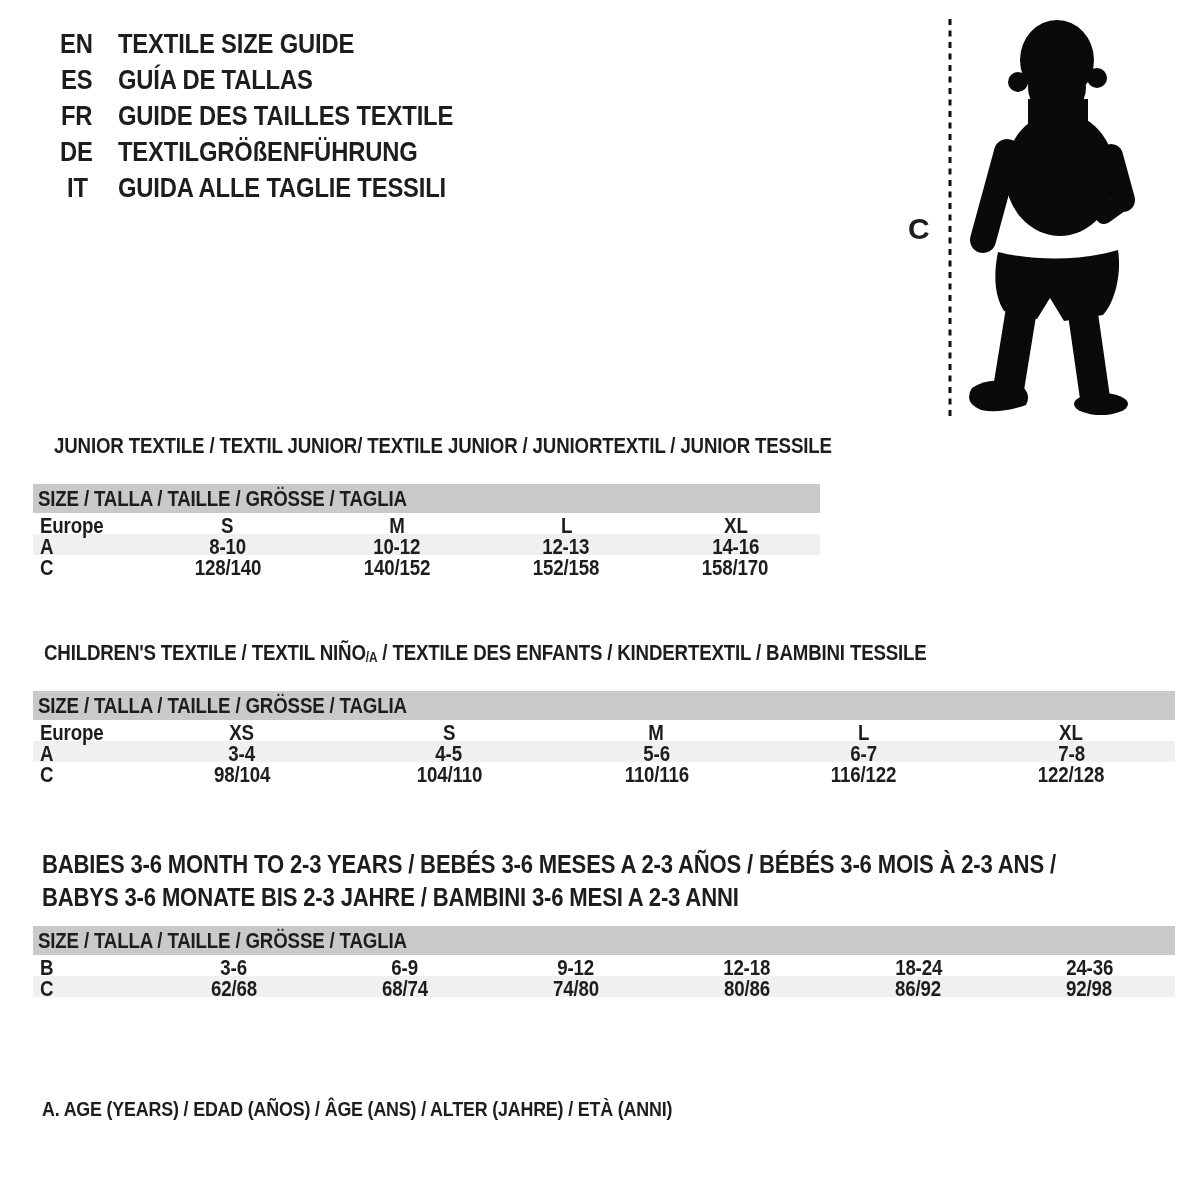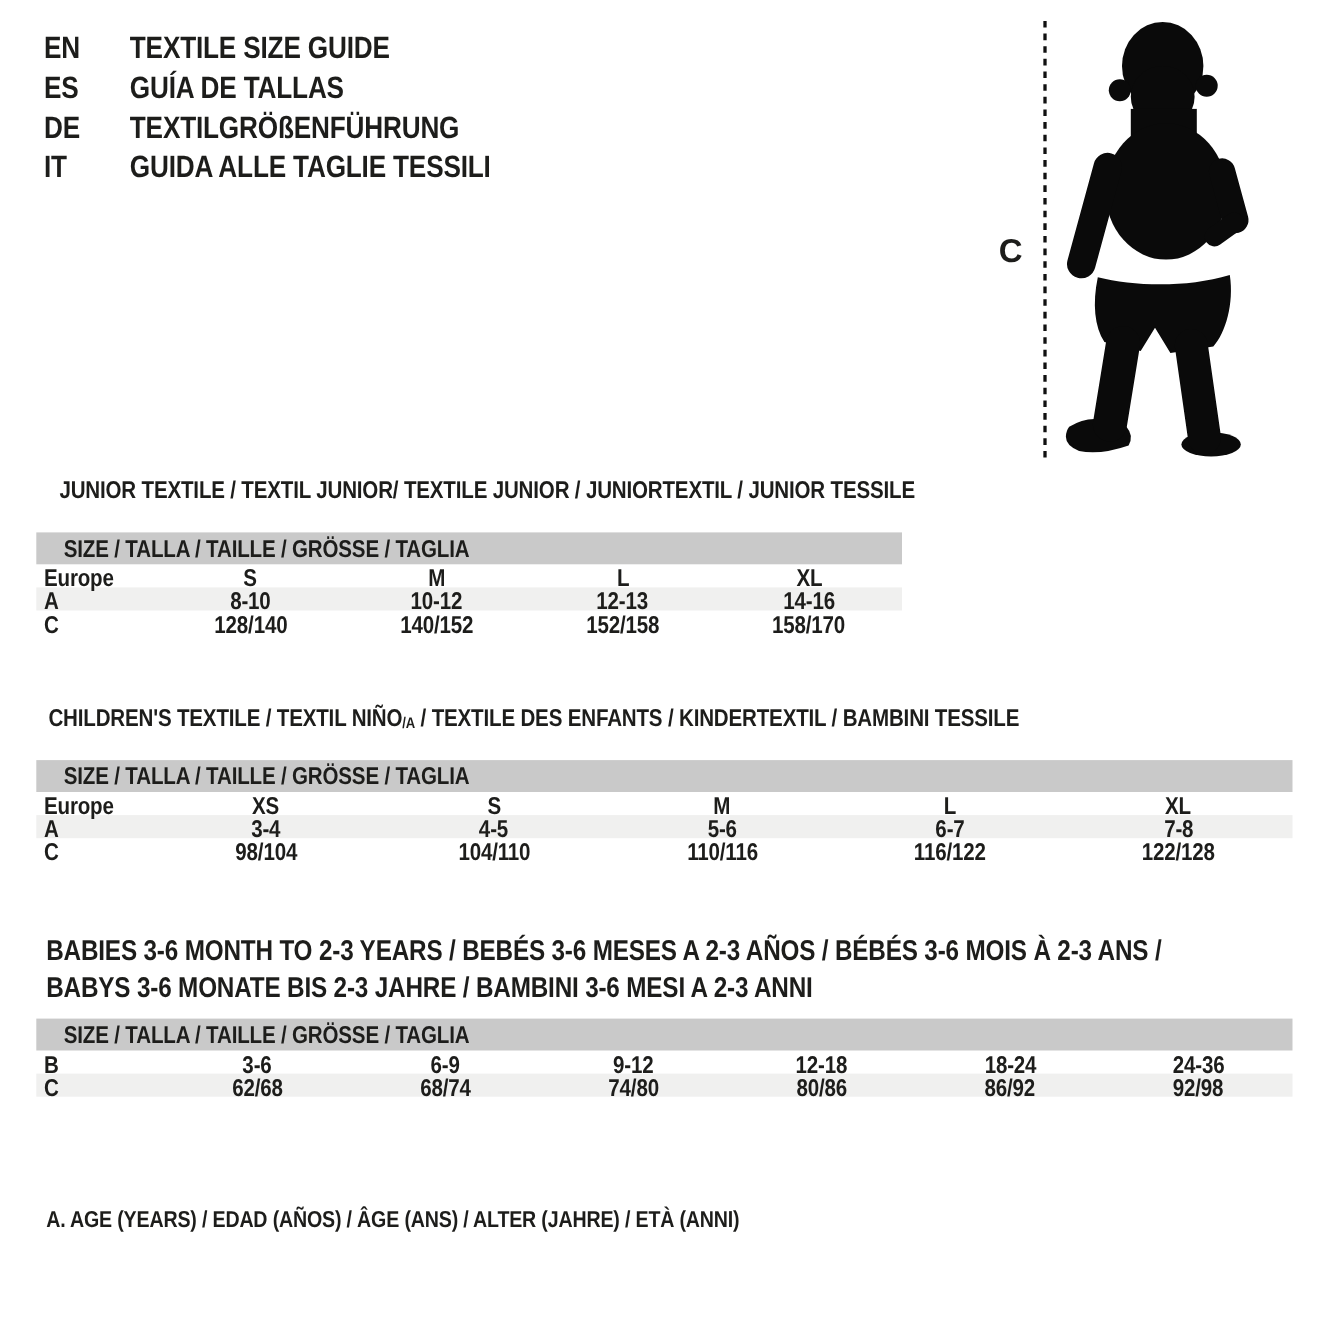--- a/index.html
+++ b/index.html
@@ -9,33 +9,33 @@
     font-weight:700;color:#1d1d1b;overflow:hidden;
   }
   .abs{position:absolute;}
   
   .cond{display:inline-block;transform:scaleX(0.85);transform-origin:0 50%;white-space:nowrap;letter-spacing:-0.2px;}
   .condc{display:inline-block;transform:scaleX(0.85);transform-origin:50% 50%;white-space:nowrap;letter-spacing:-0.2px;}
 
   
   .lang-list{left:40px;top:26px;}
   .lang-row{display:flex;line-height:36px;font-size:28px;}
-  .lang-code{width:78px;flex:0 0 78px;}
+  .lang-code{width:78px;flex:0 0 78px;text-align:center;}
 
   
   .fig-svg{left:900px;top:14px;width:250px;height:410px;}
   .fig-c{left:908px;top:212px;font-size:30px;}
 
   
   .sec-title{font-size:22px;line-height:24px;margin-left:12px;}
   .sub-a{font-size:14px;position:relative;top:2px;}
 
   
   .size-table{position:absolute;}
-  .thead{background:#c9c9c9;height:29px;display:flex;align-items:center;font-size:22px;padding-left:25px;box-sizing:border-box;}
+  .thead{background:#c9c9c9;height:29px;display:flex;align-items:center;font-size:22px;padding-left:5px;box-sizing:border-box;}
   .trow{display:grid;height:21px;align-items:center;font-size:22px;}
   .trow.shade{background:#f0f0ef;}
   .cols-junior{grid-template-columns:110px repeat(4,1fr);}
   .cols-child{grid-template-columns:105px repeat(5,1fr);}
   .cols-baby{grid-template-columns:115px repeat(6,1fr);}
   .cell-label{padding-left:7px;text-align:left;}
   .cell-val{text-align:center;}
 
   .baby-title{font-size:26px;line-height:33px;}
 
@@ -46,20 +46,24 @@
 <body>
 
 <div class="abs lang-list">
   <div class="lang-row">
     <span class="lang-code"><span class="cond">EN</span></span>
     <span class="cond">TEXTILE SIZE GUIDE</span>
   </div>
   <div class="lang-row">
     <span class="lang-code"><span class="cond">ES</span></span>
     <span class="cond">GUÍA DE TALLAS</span>
+  </div>
+  <div class="lang-row">
+    <span class="lang-code"><span class="cond">FR</span></span>
+    <span class="cond">GUIDE DES TAILLES TEXTILE</span>
   </div>
   <div class="lang-row">
     <span class="lang-code"><span class="cond">DE</span></span>
     <span class="cond">TEXTILGRÖßENFÜHRUNG</span>
   </div>
   <div class="lang-row">
     <span class="lang-code"><span class="cond">IT</span></span>
     <span class="cond">GUIDA ALLE TAGLIE TESSILI</span>
   </div>
 </div>

